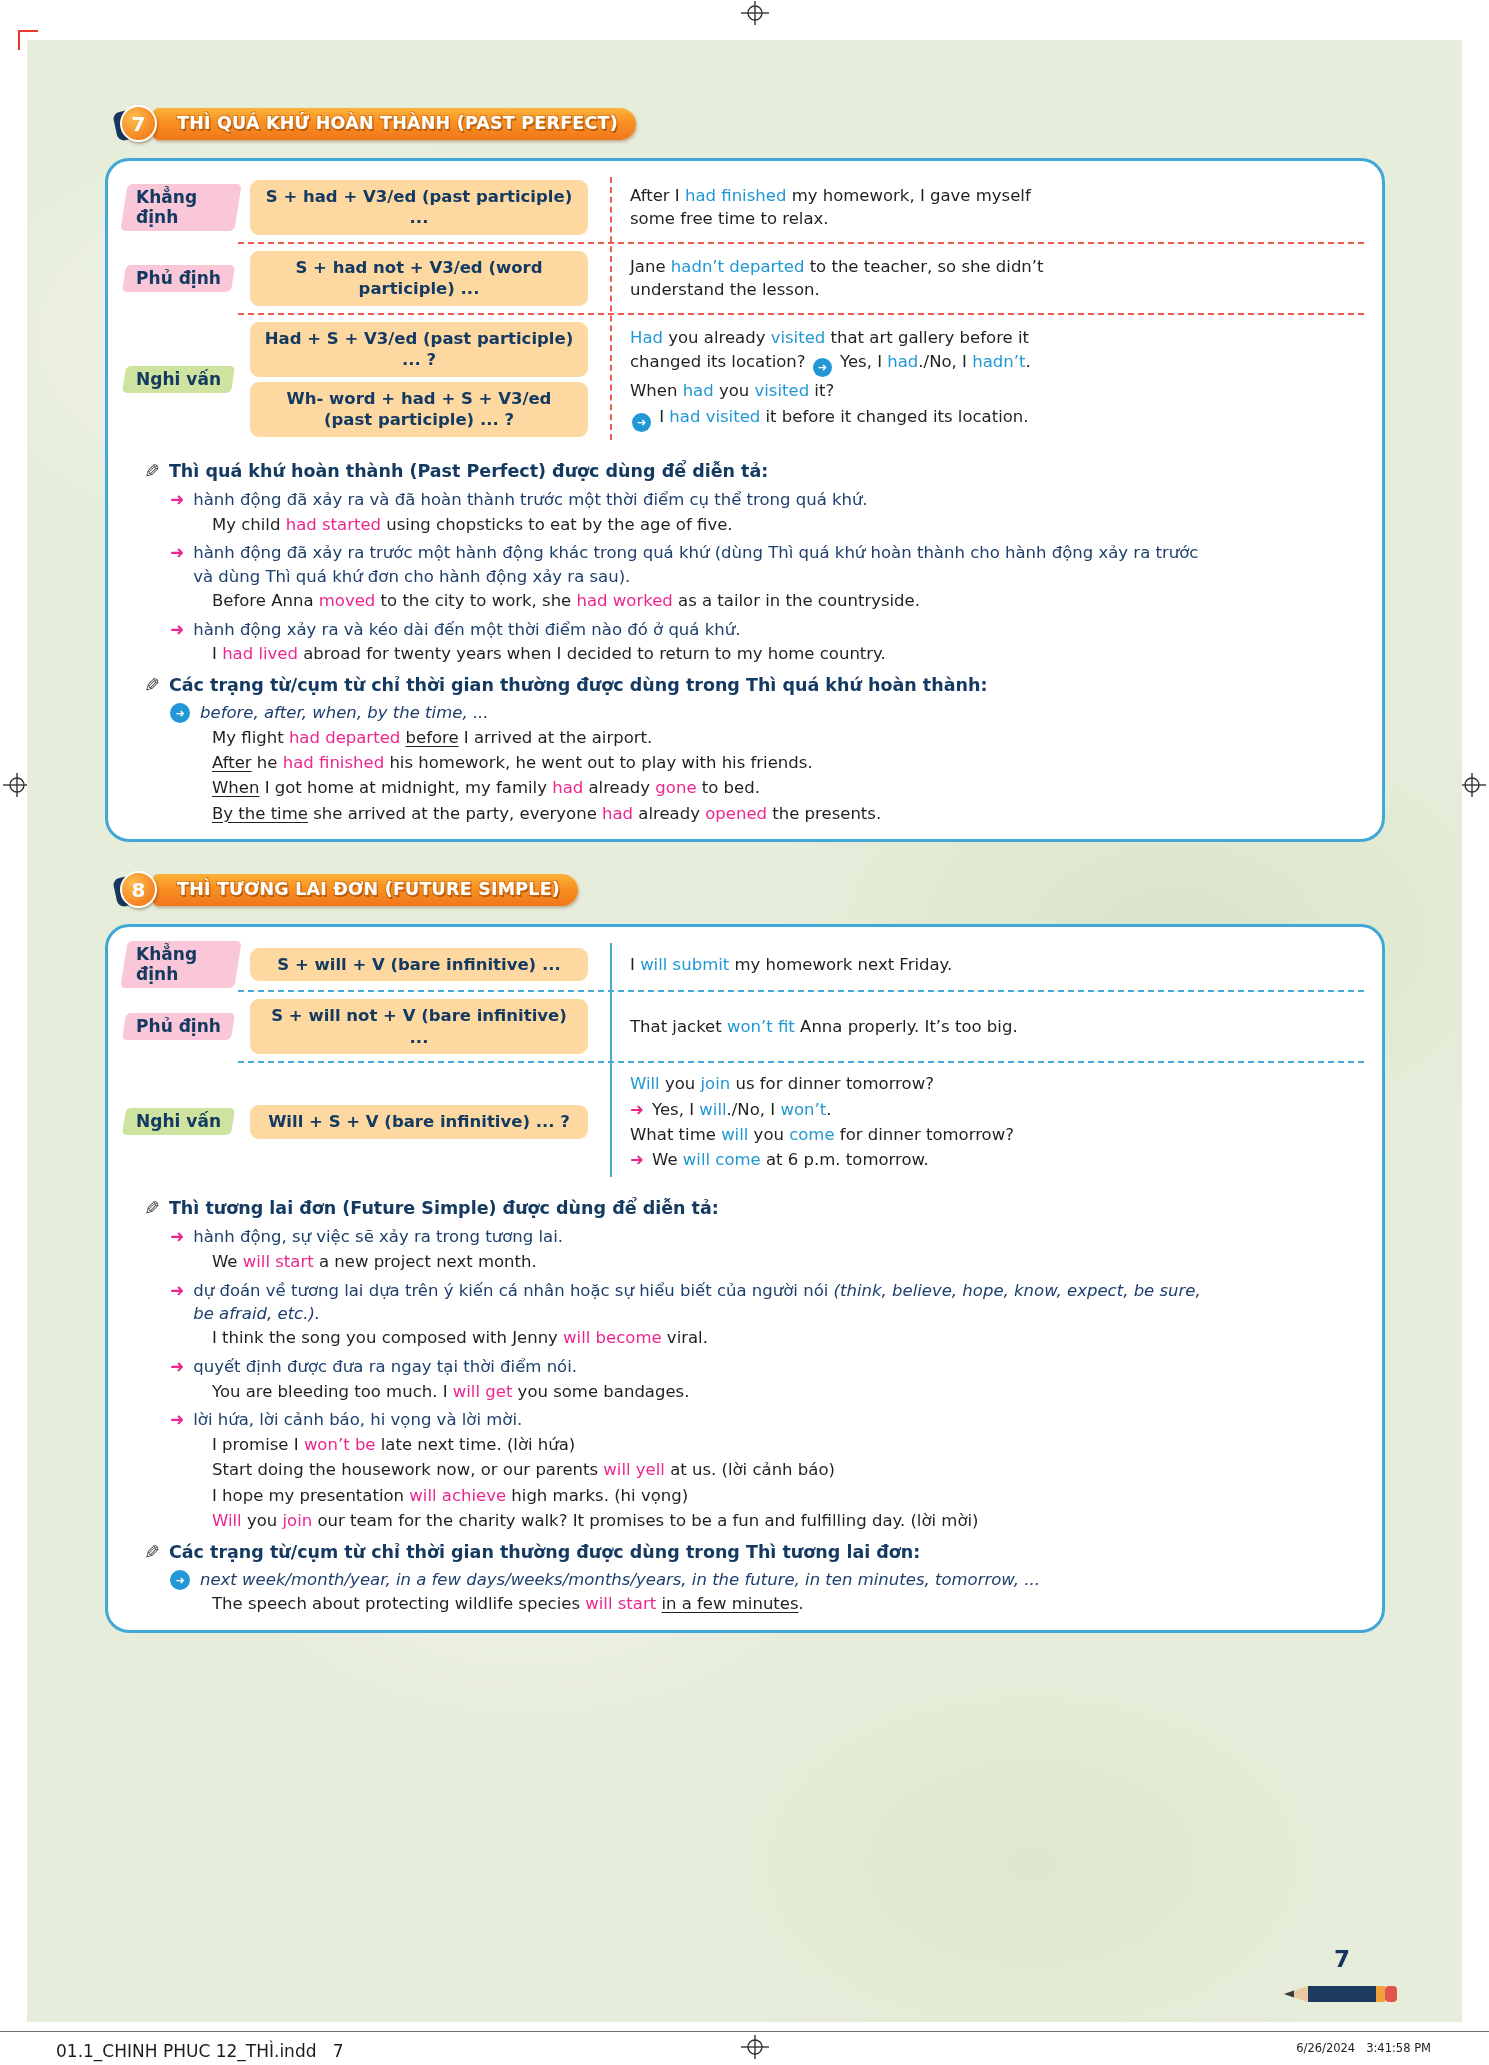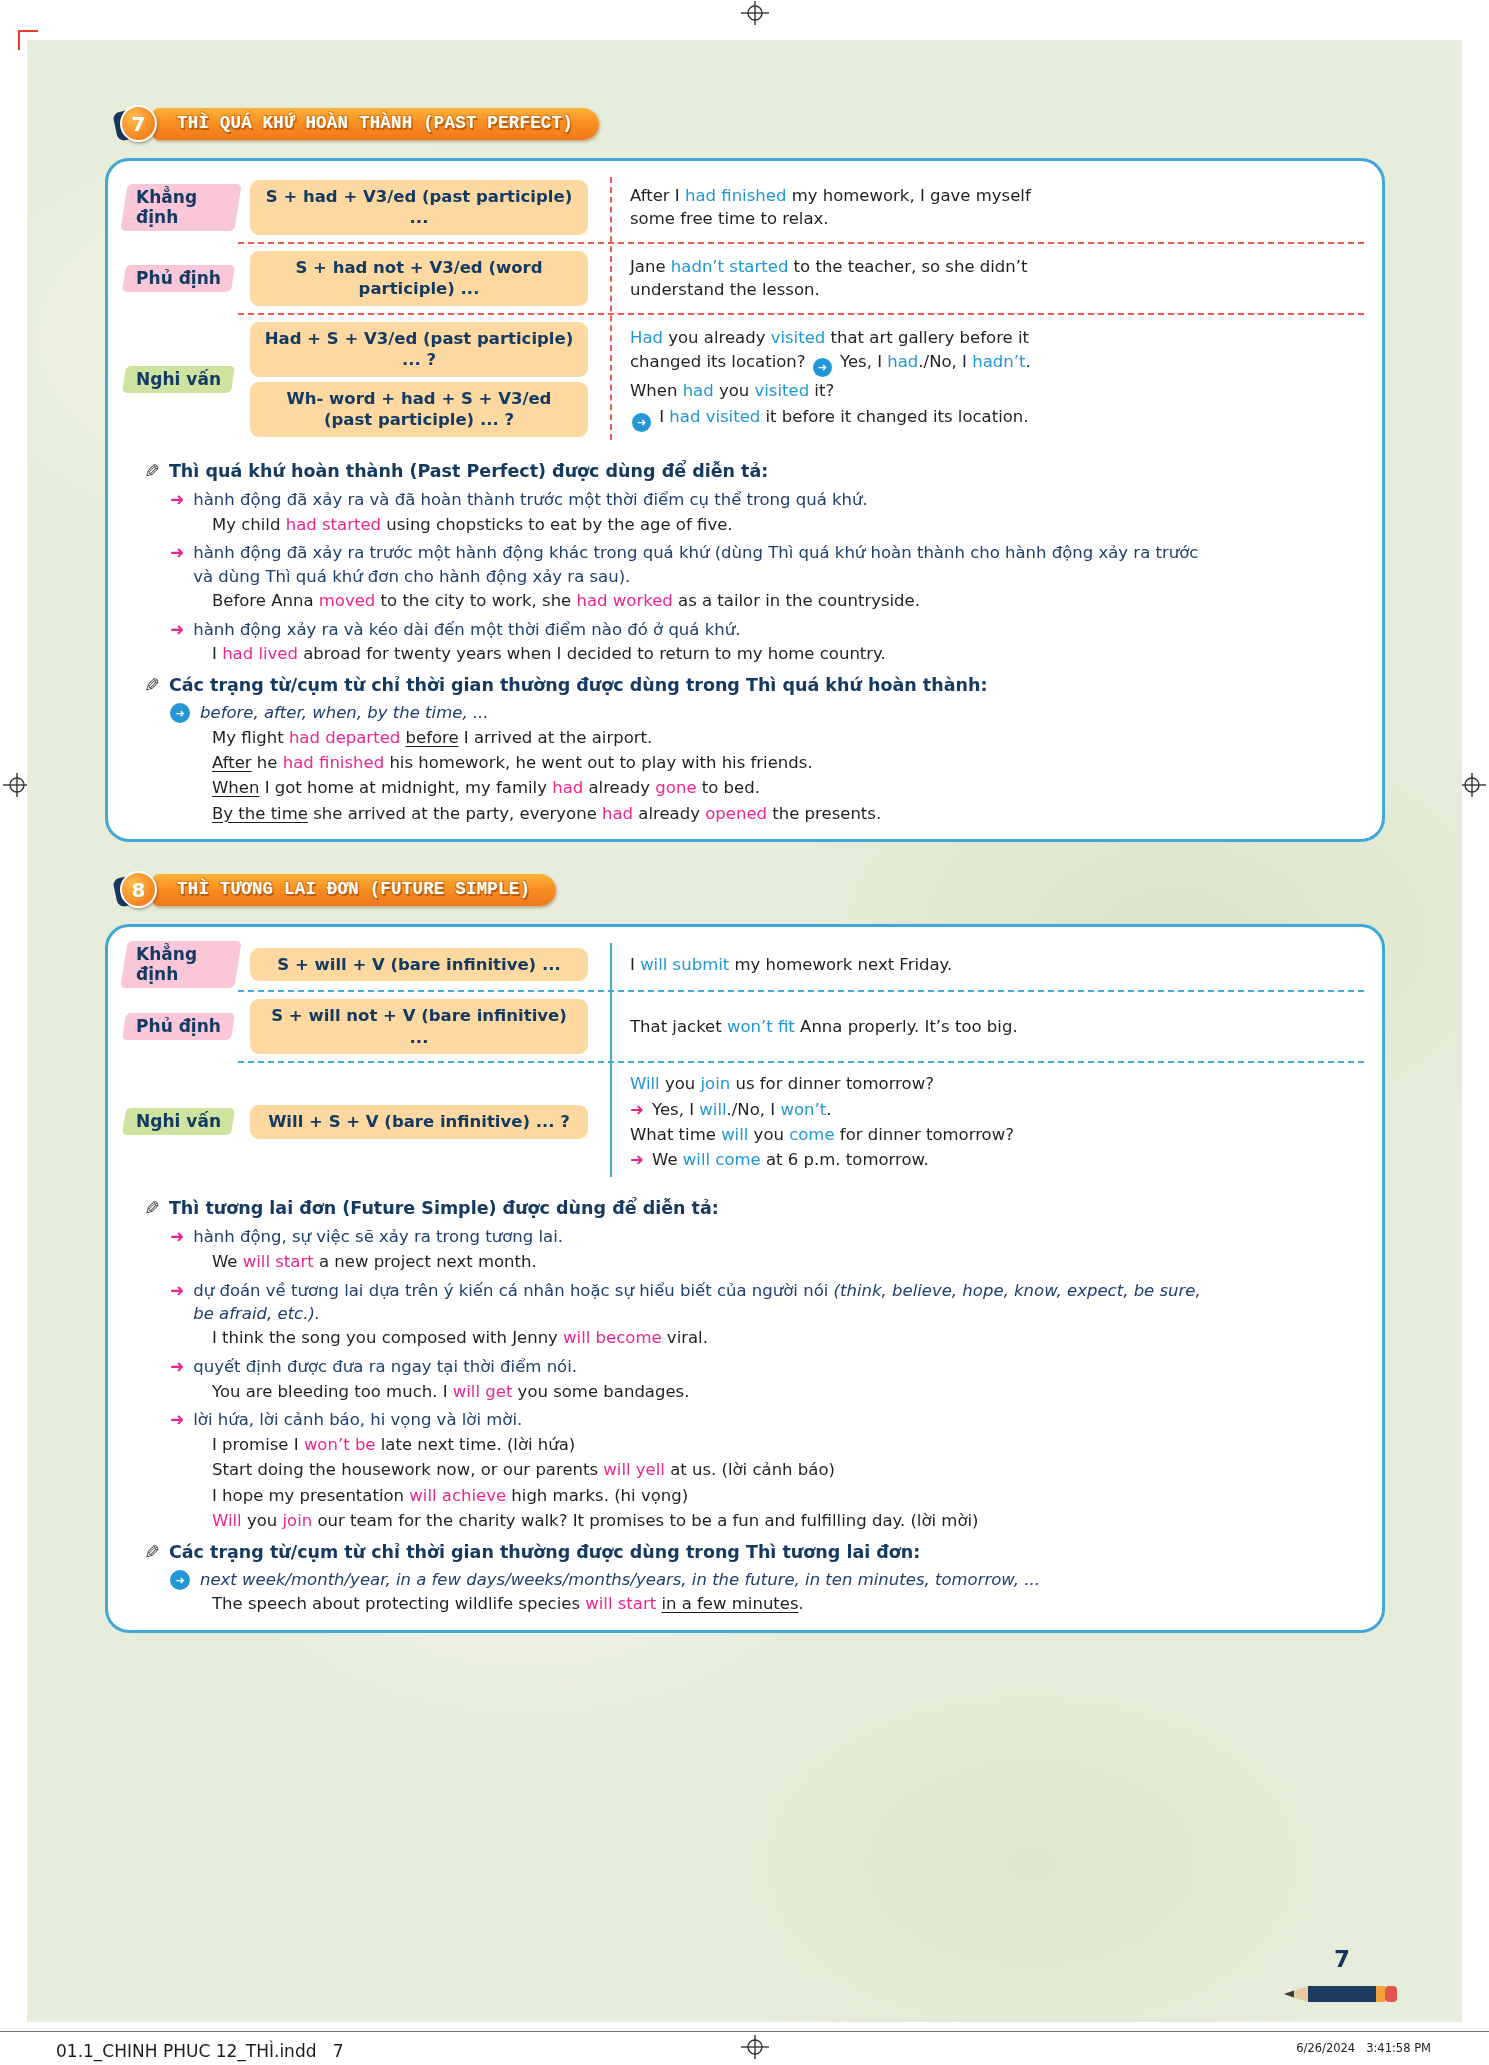--- a/index.html
+++ b/index.html
@@ -25,23 +25,23 @@
 
   
   .sec-header { display:flex; align-items:center; margin:0 0 12px 10px; height:44px; position:relative; }
   .badge { position:relative; width:44px; height:44px; flex:0 0 auto; z-index:2; }
   .badge-back { position:absolute; left:0; top:8px; width:29px; height:29px; background:#18375e;
                 border-radius:7px; transform:rotate(-12deg); }
   .badge-circle { position:absolute; left:5px; top:3px; width:37px; height:37px; border-radius:50%;
     background:radial-gradient(circle at 35% 32%, #fdbd4e, #f58220 72%); border:2px solid #fff;
     box-shadow:1px 2px 3px rgba(60,30,0,.35); display:flex; align-items:center; justify-content:center; }
   .badge-num { color:#fff; font-size:20px; font-weight:800; }
-  .banner { margin-left:-6px; padding:5px 26px 7px 24px; border-radius:6px 18px 18px 6px; z-index:1;
+  .banner { margin-left:-6px; padding:5px 18px 7px 24px; border-radius:6px 18px 18px 6px; z-index:1;
     background:linear-gradient(180deg,#fcb23a 0%,#f89022 45%,#f1761b 100%);
-    box-shadow:1px 2px 3px rgba(90,40,0,.3);font-family:Liberation Mono, monospace; }
+    box-shadow:1px 2px 3px rgba(90,40,0,.3); }
   .banner-text { color:#fff; font-weight:800; font-size:17.5px; letter-spacing:.2px;
     text-shadow:-1px -1px 0 #e08a26, 1px -1px 0 #d8731a, -1px 1px 0 #c7640e, 1.5px 1.5px 0 #b85a08; }
 
   
   .gbox { background:#fff; border:3px solid #41a7d6; border-radius:24px; padding:8px 0 12px; margin-bottom:26px; }
   .gtable { position:relative; padding:6px 0 4px; }
   .vline { position:absolute; left:502px; top:8px; bottom:6px; width:0; }
   .vline-red { border-left:2px dashed #ee5a4c; }
   .vline-blue { border-left:2px solid #45a8d5; }
   .grow { display:grid; grid-template-columns:130px 372px 1fr; align-items:center; }
@@ -145,21 +145,21 @@
         <div class="rowsep sep-red"></div>
 
         <div class="grow">
           <div class="cell-label">
             <span class="hl hl-pink"><span class="hl-inner">Phủ định</span></span>
           </div>
           <div class="cell-formula">
             <div class="fbox">S + had not + V3/ed (word participle) ...</div>
           </div>
           <div class="cell-ex">
-            <p class="exline"><span>Jane </span><span class="kw-b">hadn’t started</span><span> to the teacher, so she didn’t</span><br><span>understand the lesson.</span></p>
+            <p class="exline"><span>Jane </span><span class="kw-b">hadn’t departed</span><span> to the teacher, so she didn’t</span><br><span>understand the lesson.</span></p>
           </div>
         </div>
 
         <div class="rowsep sep-red"></div>
 
         <div class="grow">
           <div class="cell-label">
             <span class="hl hl-green"><span class="hl-inner">Nghi vấn</span></span>
           </div>
           <div class="cell-formula">

